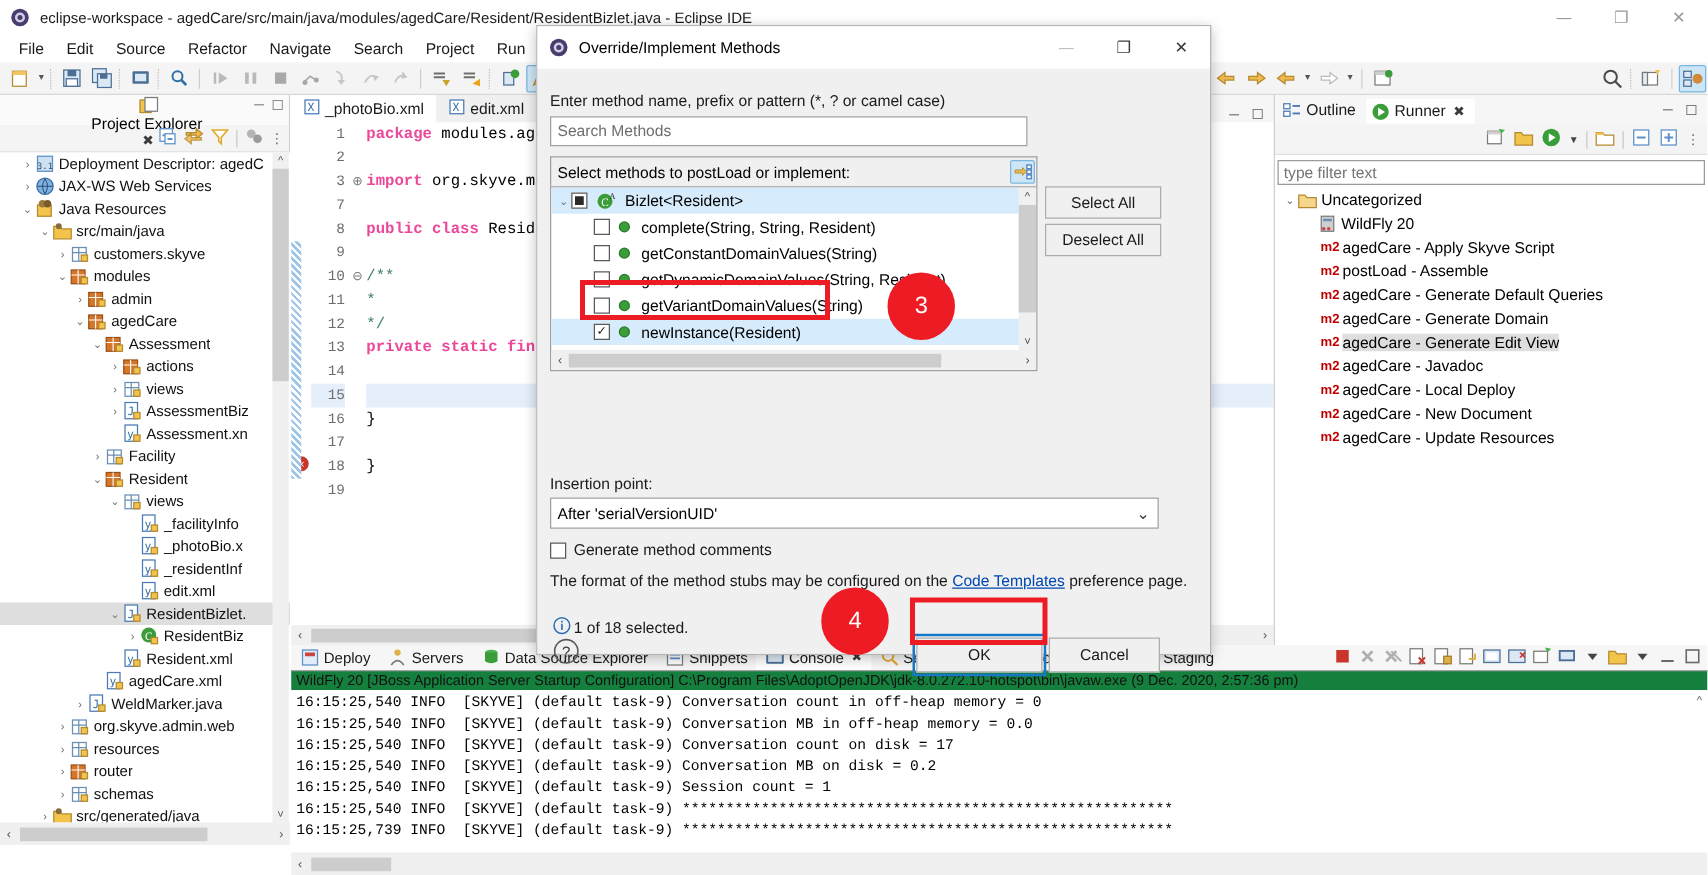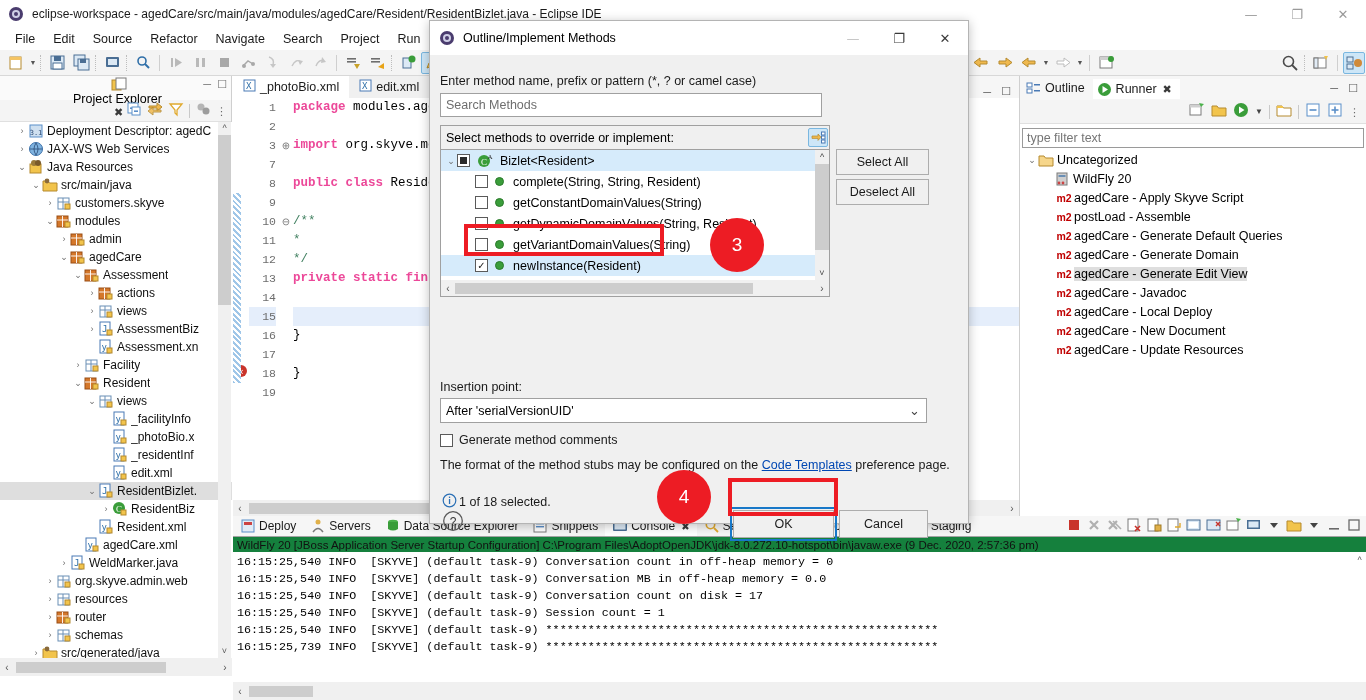--- a/index.html
+++ b/index.html
@@ -1171,20 +1171,21 @@
               <rect x="3" y="3" width="10" height="10" fill="none" stroke="#6a6a6a" stroke-width="1.3"></rect>
             </svg>
           </span>
         </div>
       </div>
     <div id="console-head">WildFly 20 [JBoss Application Server Startup Configuration] C:\Program Files\AdoptOpenJDK\jdk-8.0.272.10-hotspot\bin\javaw.exe  (9 Dec. 2020, 2:57:36 pm)</div>
     <div id="console-body">
         <div class="cl">16:15:25,540 INFO  [SKYVE] (default task-9) Conversation count in off-heap memory = 0</div>
         <div class="cl">16:15:25,540 INFO  [SKYVE] (default task-9) Conversation MB in off-heap memory = 0.0</div>
         <div class="cl">16:15:25,540 INFO  [SKYVE] (default task-9) Conversation count on disk = 17</div>
+        <div class="cl">16:15:25,540 INFO  [SKYVE] (default task-9) Conversation MB on disk = 0.2</div>
         <div class="cl">16:15:25,540 INFO  [SKYVE] (default task-9) Session count = 1</div>
         <div class="cl">16:15:25,540 INFO  [SKYVE] (default task-9) ********************************************************</div>
         <div class="cl">16:15:25,739 INFO  [SKYVE] (default task-9) ********************************************************</div>
       </div>
     <div style="position:absolute;right:0;top:38px;width:13px;height:130px;background:#ffffff;">
       <div style="text-align:center;color:#555;font-size:9px;line-height:13px;">^</div>
     </div>
     <div class="hscroll" style="position:absolute;left:0;bottom:0;width:1133px;height:18px;">
       <span class="hs-arrow">‹</span>
       <div class="hs-thumb" style="width:64px;margin-left:2px;"></div>
@@ -1193,38 +1194,38 @@
 
   <div id="dialog">
     <div id="dlg-title">
       <span class="dicon">
         <svg width="16" height="16" viewBox="0 0 16 16">
           <circle cx="8" cy="8" r="7" fill="#4a3c6e"></circle>
             <circle cx="8" cy="8" r="4" fill="#cfcfe6"></circle>
             <circle cx="8" cy="8" r="2" fill="#4a3c6e"></circle>
         </svg>
       </span>
-      <span class="dtext">Outline/Implement Methods</span>
+      <span class="dtext">Override/Implement Methods</span>
       <div class="dlg-ctrls">
         <div class="dlg-btn dim">—</div>
         <div class="dlg-btn">❐</div>
         <div class="dlg-btn">✕</div>
       </div>
     </div>
 
     <div id="dlg-body">
 
       <div class="dlg-label" style="position:absolute;left:10px;top:19px;">Enter method name, prefix or pattern (*, ? or camel case)</div>
 
       <div id="search-methods" style="position:absolute;left:10px;top:38px;width:382px;">
         <span>Search Methods</span>
       </div>
 
       <div id="sel-bar" style="position:absolute;left:10px;top:70px;width:390px;">
-        <span>Select methods to override or implement:</span>
+        <span>Select methods to postLoad or implement:</span>
         <span class="tb-active" style="width:20px;height:19px;display:flex;align-items:center;justify-content:center;margin-right:1px;">
           <svg width="15" height="15" viewBox="0 0 15 15">
             <polygon points="1,6 7,6 7,4 10,7.2 7,10.4 7,8.4 1,8.4" fill="#f0b94e" stroke="#b58a2e" stroke-width="0.7"></polygon>
             <rect x="10.5" y="2" width="3.5" height="3" fill="#fff" stroke="#4a7ab5"></rect>
             <rect x="10.5" y="6" width="3.5" height="3" fill="#fff" stroke="#4a7ab5"></rect>
             <rect x="10.5" y="10" width="3.5" height="3" fill="#fff" stroke="#4a7ab5"></rect>
           </svg>
         </span>
       </div>
 

